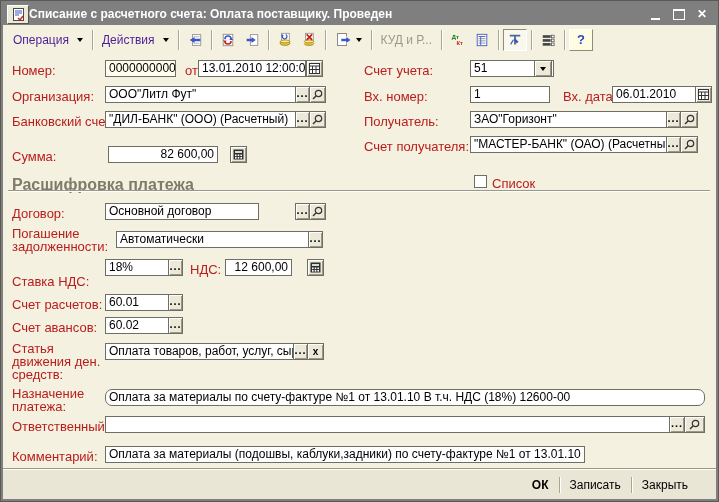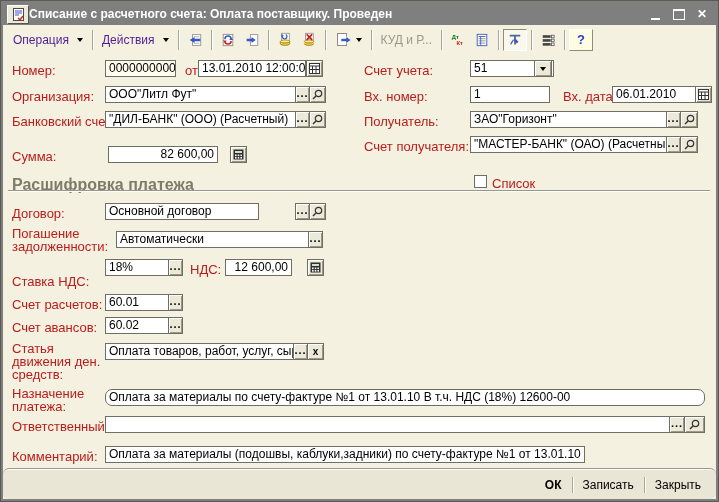--- a/index.html
+++ b/index.html
@@ -41,21 +41,21 @@
     box-shadow:inset 1px 1px 0 #fff, inset -1px -1px 0 #9b988a;
     display:flex;align-items:center;justify-content:center;font-size:11px;line-height:10px;cursor:default;}
   .sq .dots{font-weight:bold;letter-spacing:1px;margin-top:-4px;}
   .sq .clear-x{font-weight:bold;font-size:10px;}
   .section-title{position:absolute;font-size:16px;font-weight:bold;color:#7E7C68;white-space:nowrap;}
   .hline{position:absolute;height:0;border-top:1px solid #9a9889;border-bottom:1px solid #fff;}
   .checkbox{position:absolute;width:13px;height:13px;background:#fff;border:1px solid #6f6e62;box-sizing:border-box;}
   
   .footer{position:absolute;left:3px;right:3px;top:469px;height:30px;background:#EAE6D5;
     border-top:1px solid #fff;box-shadow:0 -1px 0 #9a9889;
-    display:flex;align-items:center;justify-content:flex-end;padding-right:5px;box-sizing:border-box;border-radius:6px;}
+    display:flex;align-items:center;justify-content:flex-end;padding-right:18px;box-sizing:border-box;}
   .fbtn{font-size:12px;padding:3px 10px;color:#000;cursor:default;}
   .fbtn-ok{font-weight:bold;}
   .fsep{width:1px;height:16px;background:#a9a694;box-shadow:1px 0 0 #fff;}
   svg{display:block;}
 </style>
 </head>
 <body>
 
 <div class="window">
 

